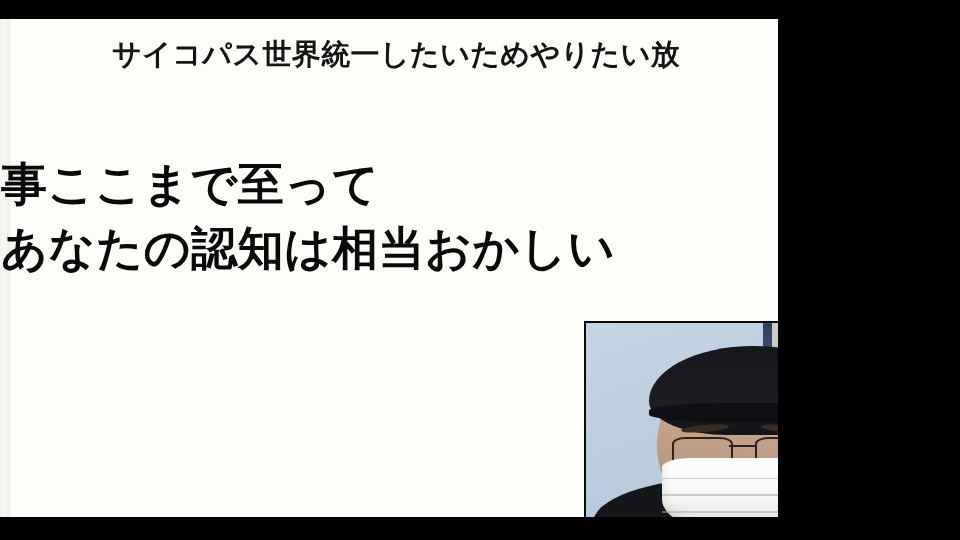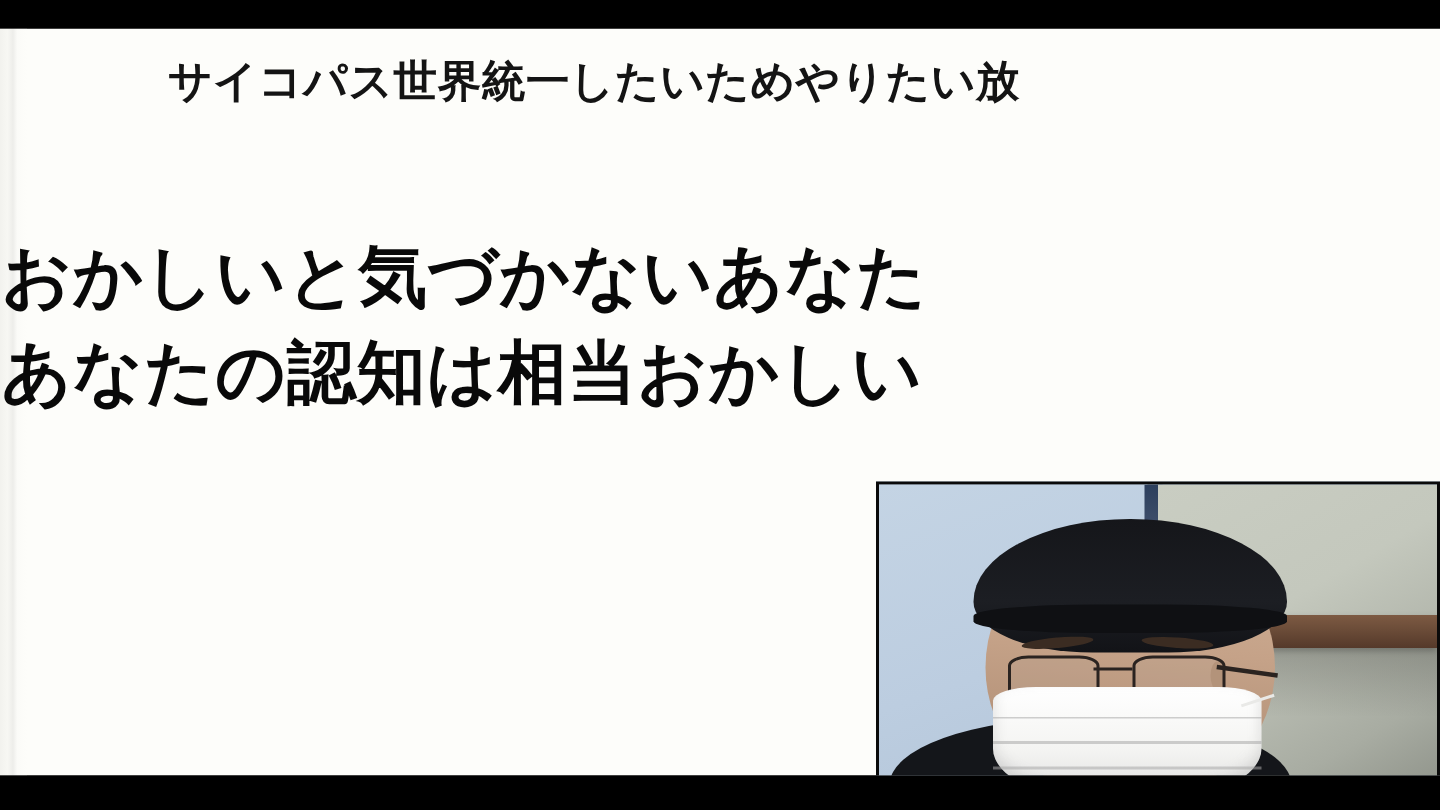--- a/index.html
+++ b/index.html
@@ -9,21 +9,21 @@
   }
   body {
     width: 960px;
     height: 540px;
     overflow: hidden;
     font-family: "DejaVu Sans", "Liberation Sans", sans-serif;
   }
 
   #screen {
     position: relative;
-    width: 960px;
+    width: 778px;
     height: 540px;
     background: #000000;
     overflow: hidden;
   }
 
   
   .letterbox {
     position: absolute;
     left: 0;
     width: 960px;
@@ -282,21 +282,21 @@
 
   <div id="slide">
 
     <div id="left-edge-shade"></div>
 
     <div id="title-block">
       <div class="title-line">サイコパス世界統一したいためやりたい放</div>
     </div>
 
     <div id="body-block">
-      <div class="body-line">おかしいと気づかないあなた</div>
+      <div class="body-line">事ここまで至って</div>
       <div class="body-line">あなたの認知は相当おかしい</div>
     </div>
 
     <div id="webcam">
       <div id="webcam-scene">
         <div class="wall-left"></div>
         <div class="wall-post"></div>
         <div class="wall-right"></div>
         <div class="wood-beam"></div>
         <div class="beam-shadow"></div>

